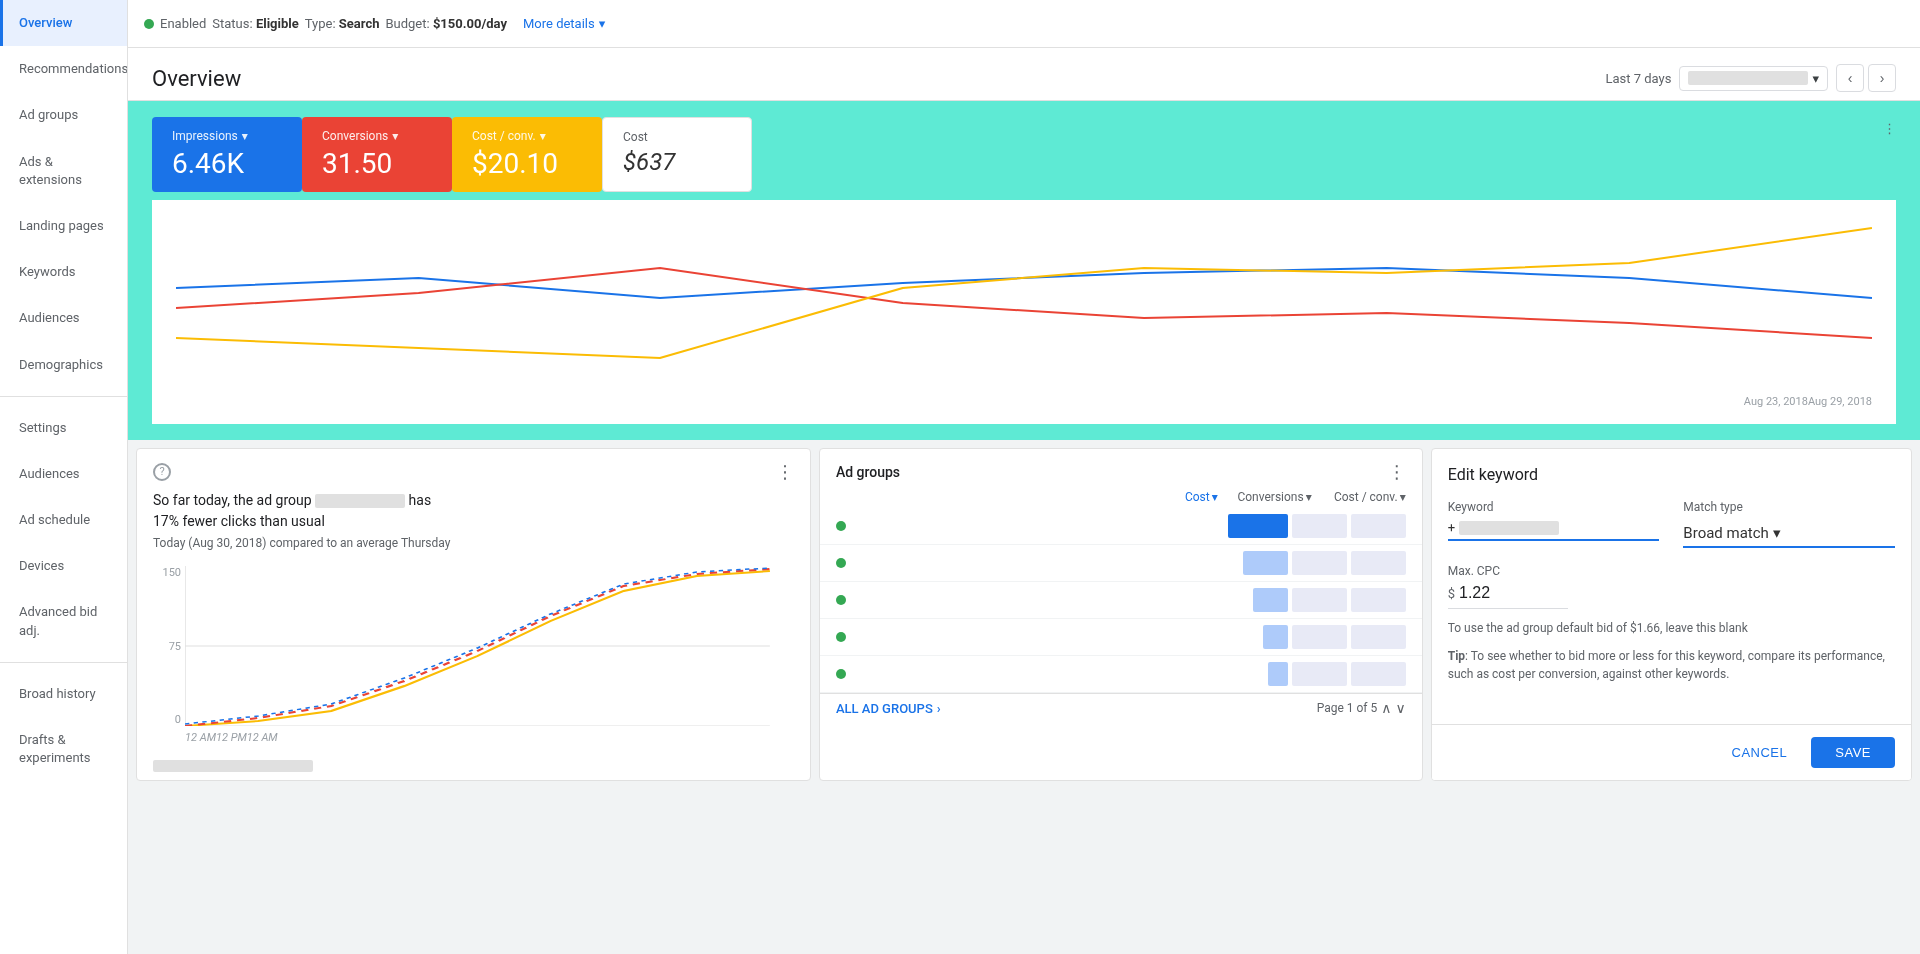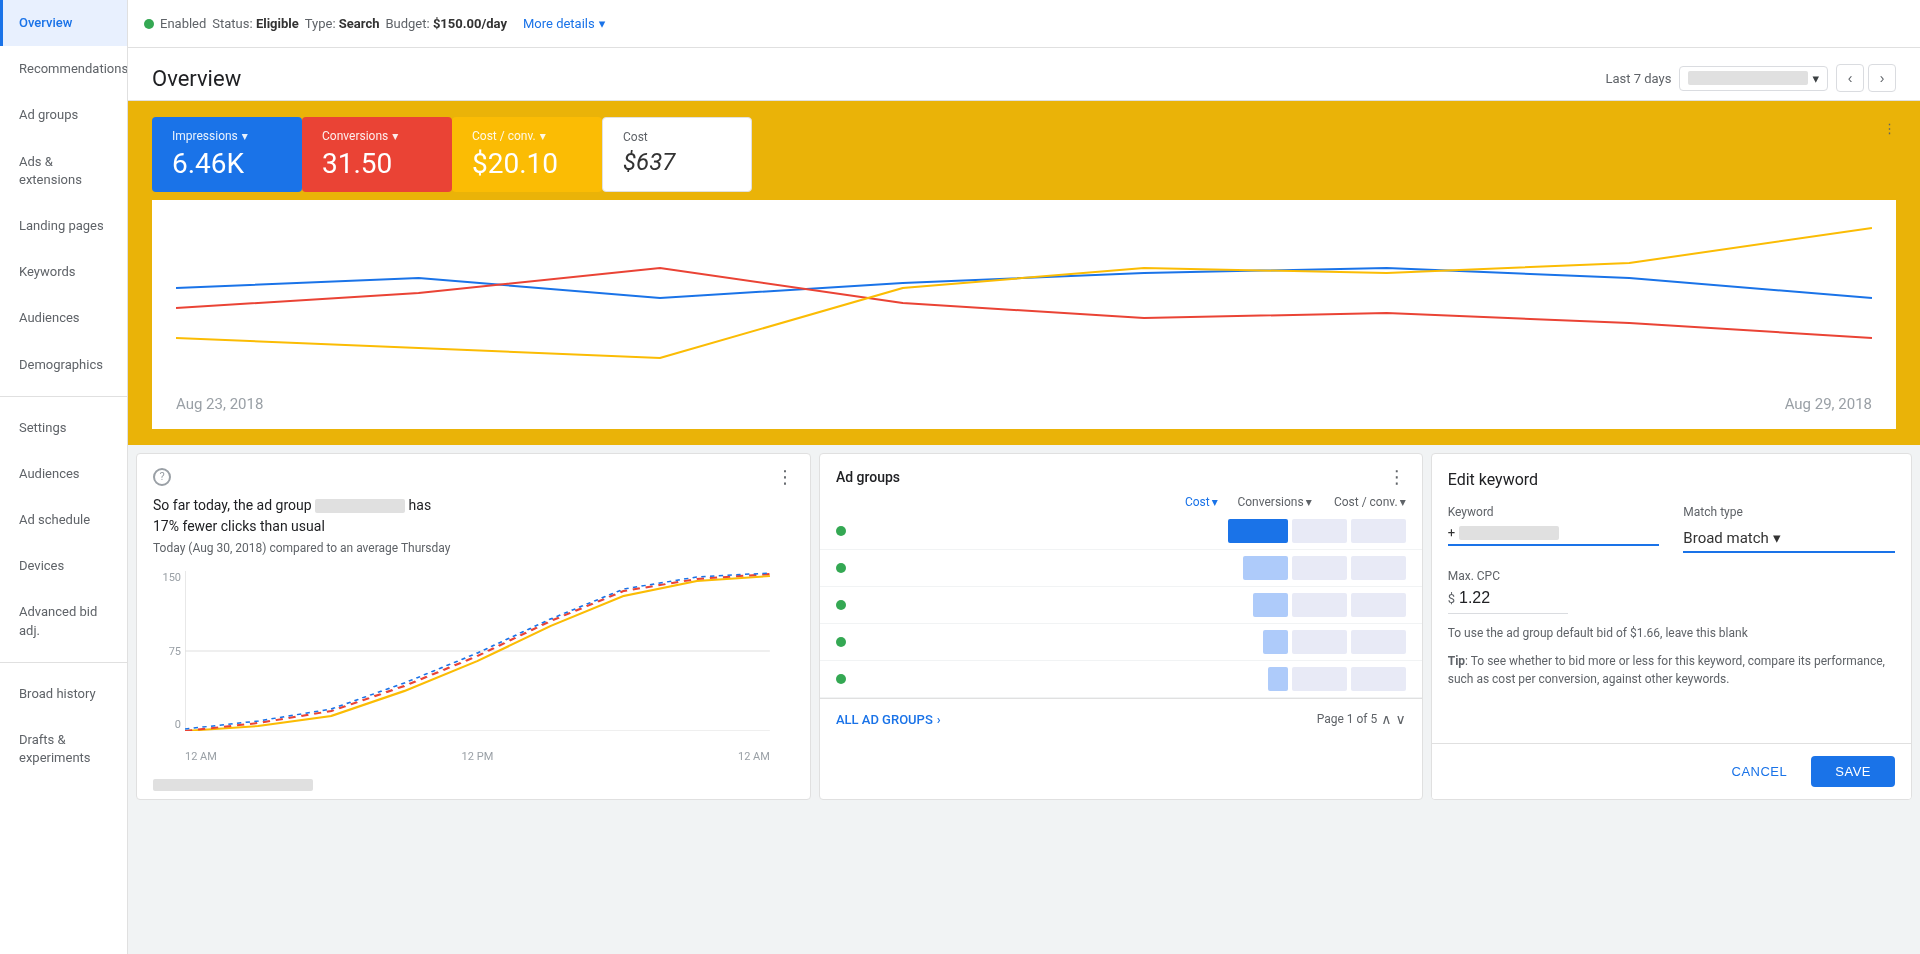--- a/index.html
+++ b/index.html
@@ -92,21 +92,21 @@
       cursor: pointer;
       background: #fff;
       font-size: 13px;
       color: #3c4043;
     }
     .nav-arrows { display: flex; gap: 4px; }
     .nav-arrow { width: 28px; height: 28px; border: 1px solid #dadce0; border-radius: 4px; display: flex; align-items: center; justify-content: center; cursor: pointer; background: #fff; color: #5f6368; font-size: 14px; }
 
     
     .metrics-panel {
-      background: #eab308;
+      background: #5eead4;
       margin: 0;
       padding: 16px 24px;
     }
     .metrics-row { display: flex; align-items: stretch; gap: 0; margin-bottom: 8px; }
     .metric-tile {
       padding: 12px 20px;
       border-radius: 4px;
       cursor: pointer;
       min-width: 150px;
     }
@@ -175,21 +175,21 @@
       gap: 8px;
       border-bottom: 1px solid #f1f3f4;
     }
     .adgroup-dot { width: 10px; height: 10px; border-radius: 50%; background: #34a853; flex-shrink: 0; }
     .adgroup-name { flex: 1; font-size: 12px; }
 
     .adgroups-footer {
       display: flex;
       justify-content: space-between;
       align-items: center;
-      padding: 12px 16px;
+      padding: 6px 16px;
       border-top: 1px solid #e0e0e0;
     }
     .all-ad-groups-link { color: #1a73e8; font-size: 13px; cursor: pointer; display: flex; align-items: center; gap: 4px; font-weight: 500; }
     .pagination { font-size: 12px; color: #5f6368; display: flex; align-items: center; gap: 4px; }
     .page-nav { cursor: pointer; color: #5f6368; font-size: 14px; }
 
     
     .edit-keyword-panel { padding: 16px; }
     .edit-keyword-title { font-size: 16px; font-weight: 400; color: #202124; margin-bottom: 16px; }
     .field-label { font-size: 12px; color: #5f6368; margin-bottom: 6px; }
@@ -383,21 +383,21 @@
 
       <div class="chart-area">
         <svg class="chart-svg" viewBox="0 0 1300 180" preserveAspectRatio="none">
 
           <polyline points="0,80 186,70 371,90 557,75 742,65 928,60 1114,70 1300,90" fill="none" stroke="#1a73e8" stroke-width="2"></polyline>
 
           <polyline points="0,100 186,85 371,60 557,95 742,110 928,105 1114,115 1300,130" fill="none" stroke="#ea4335" stroke-width="2"></polyline>
 
           <polyline points="0,130 186,140 371,150 557,80 742,60 928,65 1114,55 1300,20" fill="none" stroke="#fbbc04" stroke-width="2"></polyline>
         </svg>
-        <div style="display:flex;justify-content:space-between;font-size:15px;color:#9aa0a6;padding-top:4px;">
+        <div style="display:flex;justify-content:flex-end;font-size:11px;color:#9aa0a6;padding-top:4px;">
           <span>Aug 23, 2018</span>
           <span>Aug 29, 2018</span>
         </div>
       </div>
     </div>
 
     <div class="bottom-panels">
 
       <div class="panel panel-clicks">
         <div class="panel-header">
@@ -427,21 +427,21 @@
             <line x1="0" y1="0" x2="0" y2="160" stroke="#e0e0e0" stroke-width="1"></line>
             <line x1="0" y1="80" x2="400" y2="80" stroke="#e0e0e0" stroke-width="1"></line>
             <line x1="0" y1="160" x2="400" y2="160" stroke="#e0e0e0" stroke-width="1"></line>
 
             <polyline points="0,160 50,155 100,145 150,120 200,90 250,55 300,25 350,10 400,5" fill="none" stroke="#fbbc04" stroke-width="2"></polyline>
 
             <polyline points="0,160 50,152 100,140 150,115 200,85 250,50 300,20 350,8 400,3" fill="none" stroke="#ea4335" stroke-width="2" stroke-dasharray="5,4"></polyline>
 
             <polyline points="0,158 50,150 100,138 150,112 200,82 250,48 300,18 350,6 400,2" fill="none" stroke="#1a73e8" stroke-width="1.5" stroke-dasharray="3,3"></polyline>
           </svg>
-          <div style="display:flex;justify-content:space-between;font-size:11px;color:#9aa0a6;margin-top:16px;">
+          <div style="display:flex;font-size:11px;color:#9aa0a6;margin-top:2px;font-style:italic;">
             <span>12 AM</span>
             <span>12 PM</span>
             <span>12 AM</span>
           </div>
         </div>
 
         <div style="padding:8px 16px;display:flex;align-items:center;gap:8px;">
           <span style="display:inline-block;background:#e0e0e0;width:160px;height:12px;border-radius:2px;"></span>
         </div>
       </div>

